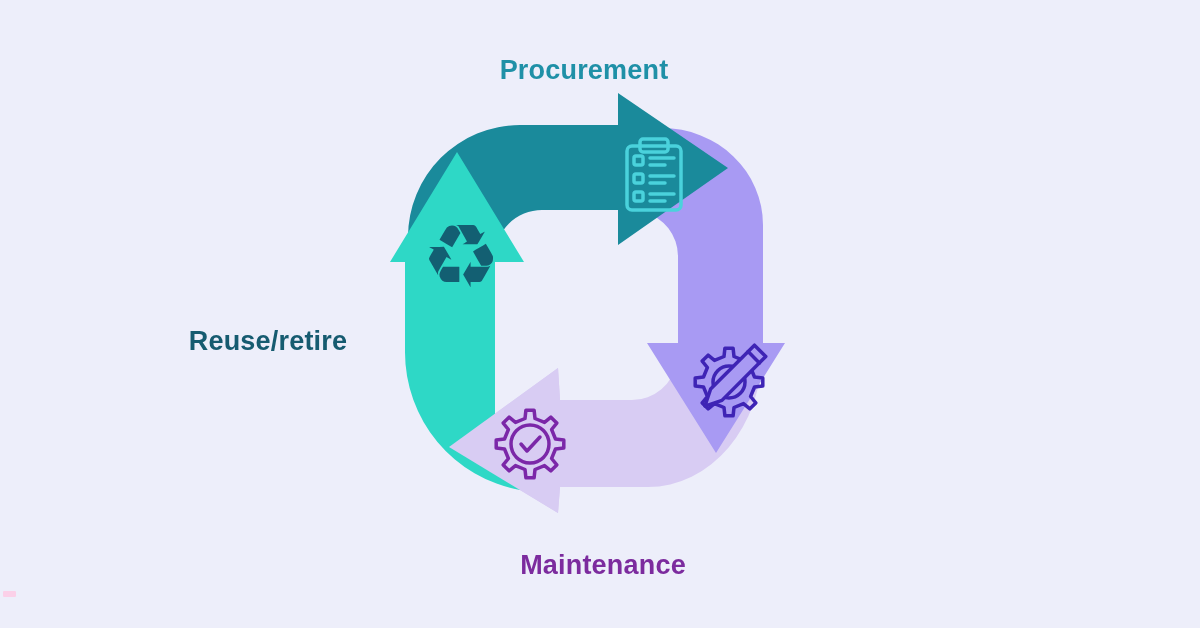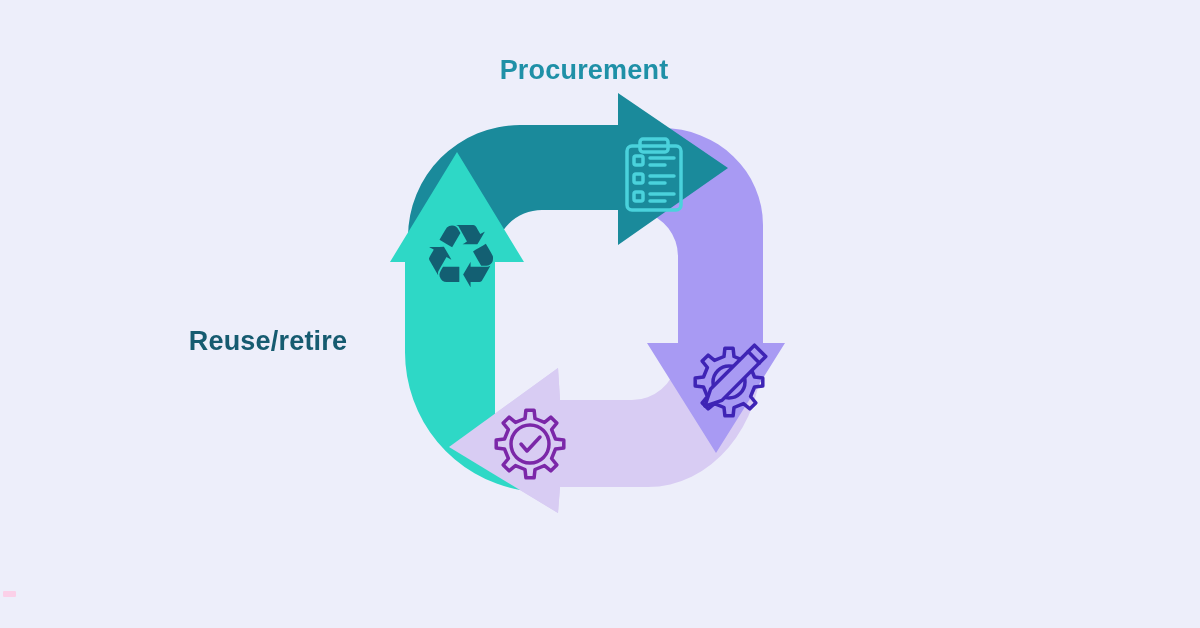--- a/index.html
+++ b/index.html
@@ -76,18 +76,19 @@
       <circle cx="0" cy="0" r="19"></circle>
       <polyline points="-9,0 -3,7 10,-7"></polyline>
     </g>
 
     <text x="461" y="287" font-size="88" text-anchor="middle" font-family="DejaVu Sans, sans-serif" fill="#135f72">♻</text>
   </svg>
 
   <div class="step-label label-center" style="left: 584px; top: 55px; color: rgb(31, 144, 167);">Procurement</div>
 
 
+  <div class="step-label label-center" style="left: 603px; top: 550px; color: rgb(124, 43, 158);">Maintenance</div>
 
   <div class="step-label label-center" style="left: 268px; top: 290px; color: rgb(22, 91, 112); margin-top: 36px;">Reuse/retire</div>
 
   <div class="pink-mark" style="left: 3px; top: 591px; width: 13px; height: 6px; background-color: rgb(251, 208, 232);"></div>
 
 </div>
 
 </body></html>

